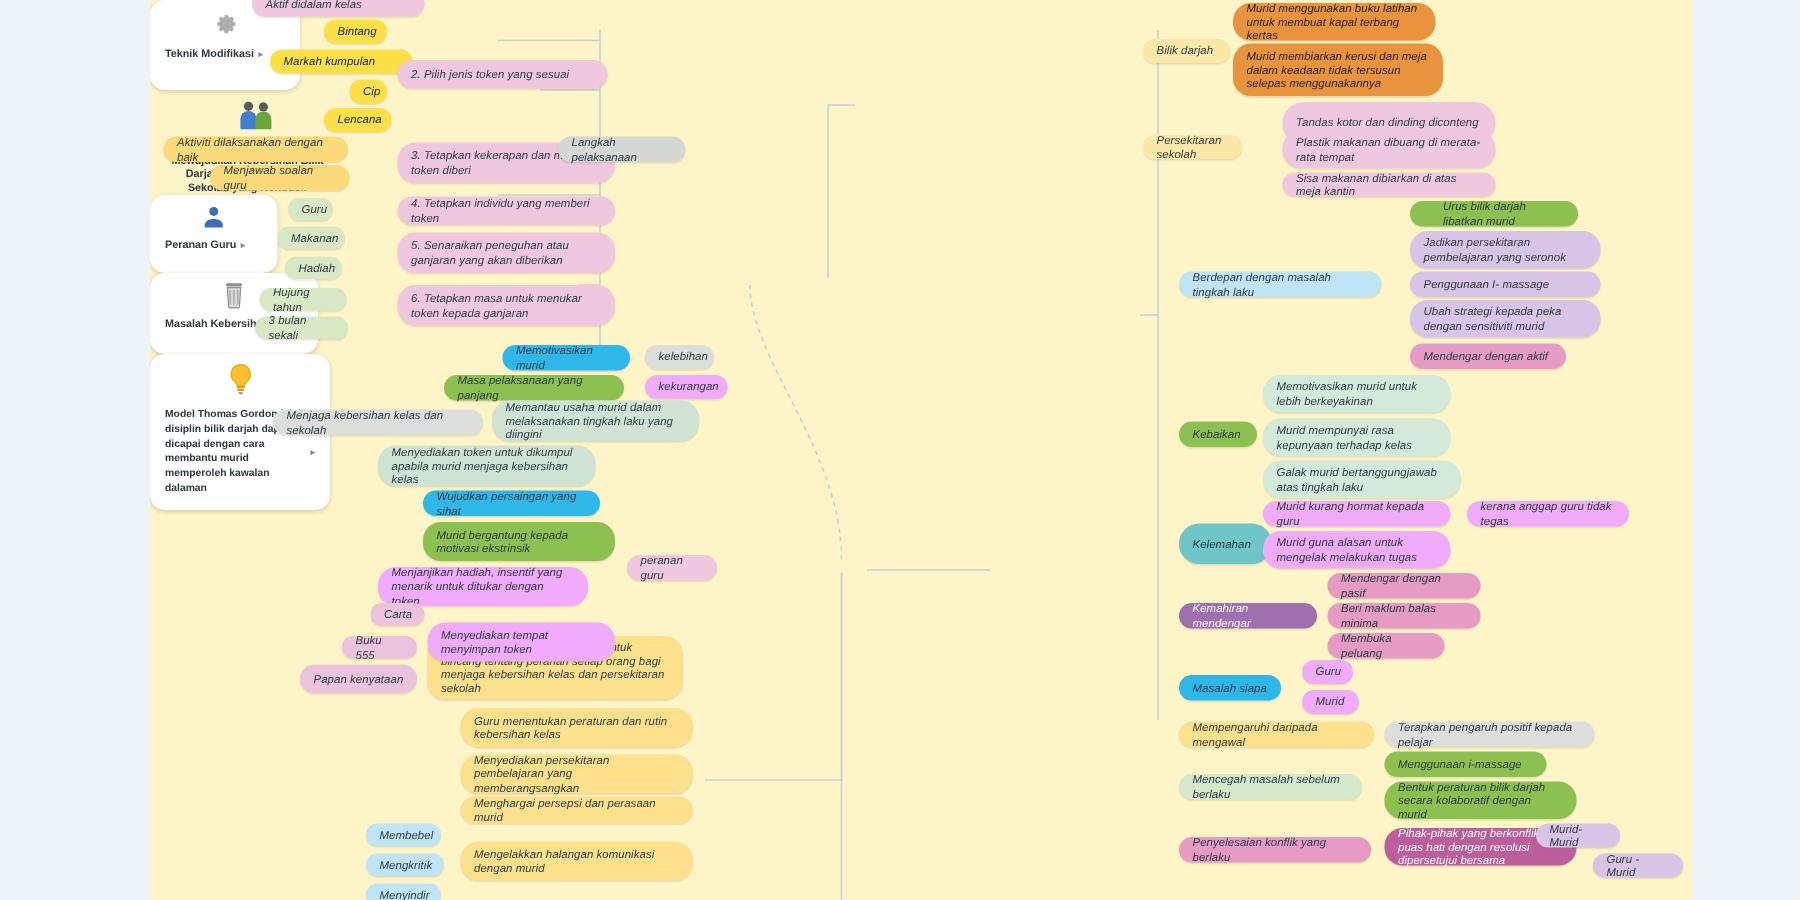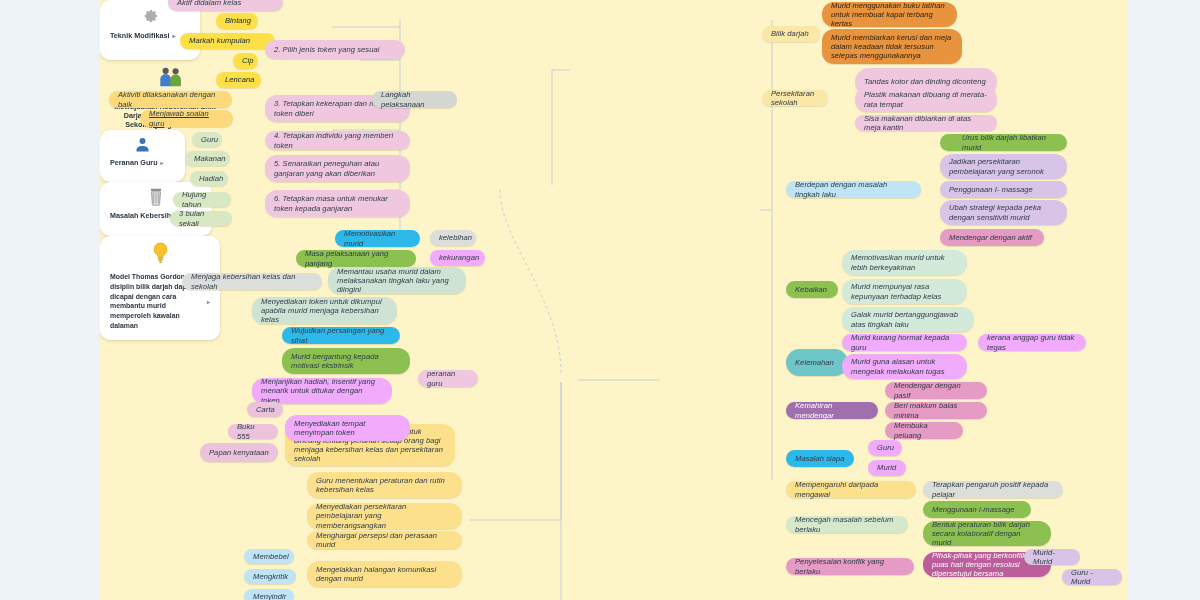--- a/index.html
+++ b/index.html
@@ -98,21 +98,21 @@
   <div class="node c-mauve" style="left:68px;top:-6px;width:115px;height:17px;">Aktif didalam kelas</div>
 
   <div class="node c-blue" style="left:116px;top:13px;width:42px;height:16px;">Bintang</div>
   <div class="node c-blue" style="left:80px;top:33px;width:95px;height:16px;">Markah kumpulan</div>
   <div class="node c-blue" style="left:133px;top:53px;width:25px;height:16px;">Cip</div>
   <div class="node c-blue" style="left:116px;top:72px;width:45px;height:16px;">Lencana</div>
 
   <div class="node c-mauve" style="left:165px;top:40px;width:140px;height:19px;">2. Pilih jenis token yang sesuai</div>
 
   <div class="node c-yellow2" style="left:9px;top:91px;width:123px;height:17px;">Aktiviti dilaksanakan dengan baik</div>
-  <div class="node c-yellow2" style="left:40px;top:110px;width:93px;height:17px;text-decoration:underline;">Menjawab soalan guru</div>
+  <div class="node c-yellow2" style="left:40px;top:110px;width:93px;height:17px;">Menjawab soalan guru</div>
 
   <div class="node c-mauve multi" style="left:165px;top:95px;width:145px;height:27px;">3. Tetapkan kekerapan dan masa token diberi</div>
 
   <div class="node c-lgreen" style="left:92px;top:132px;width:30px;height:15px;">Guru</div>
   <div class="node c-lgreen" style="left:85px;top:151px;width:45px;height:15px;">Makanan</div>
   <div class="node c-lgreen" style="left:90px;top:171px;width:38px;height:15px;">Hadiah</div>
   <div class="node c-lgreen" style="left:73px;top:192px;width:58px;height:15px;">Hujung tahun</div>
   <div class="node c-lgreen" style="left:70px;top:211px;width:62px;height:15px;">3 bulan sekali</div>
 
   <div class="node c-mauve" style="left:165px;top:131px;width:145px;height:19px;">4. Tetapkan individu yang memberi token</div>
@@ -226,21 +226,21 @@
   <div class="node c-lyellow" style="left:662px;top:26px;width:58px;height:16px;">Bilik darjah</div>
   <div class="node c-orange multi" style="left:722px;top:2px;width:135px;height:25px;">Murid menggunakan buku latihan untuk membuat kapal terbang kertas</div>
   <div class="node c-orange multi" style="left:722px;top:29px;width:140px;height:35px;">Murid membiarkan kerusi dan meja dalam keadaan tidak tersusun selepas menggunakannya</div>
 
   <div class="node c-lyellow" style="left:662px;top:90px;width:66px;height:16px;">Persekitaran sekolah</div>
   <div class="node c-mauve" style="left:755px;top:68px;width:142px;height:28px;">Tandas kotor dan dinding diconteng</div>
   <div class="node c-mauve multi" style="left:755px;top:87px;width:142px;height:25px;">Plastik makanan dibuang di merata-rata tempat</div>
   <div class="node c-mauve" style="left:755px;top:115px;width:142px;height:16px;">Sisa makanan dibiarkan di atas meja kantin</div>
 
   <div class="node c-lblue" style="left:686px;top:181px;width:135px;height:17px;">Berdepan dengan masalah tingkah laku</div>
-  <div class="node c-green" style="left:840px;top:134px;width:127px;height:17px;padding-left:22px;">Urus bilik darjah libatkan murid</div>
+  <div class="node c-green" style="left:840px;top:134px;width:112px;height:17px;padding-left:22px;">Urus bilik darjah libatkan murid</div>
   <div class="node c-lpurple multi" style="left:840px;top:154px;width:127px;height:25px;">Jadikan persekitaran pembelajaran yang seronok</div>
   <div class="node c-lpurple" style="left:840px;top:181px;width:127px;height:17px;">Penggunaan I- massage</div>
   <div class="node c-lpurple multi" style="left:840px;top:200px;width:127px;height:25px;">Ubah strategi kepada peka dengan sensitiviti murid</div>
   <div class="node c-rose" style="left:840px;top:229px;width:104px;height:17px;">Mendengar dengan aktif</div>
 
   <div class="node c-green" style="left:686px;top:281px;width:52px;height:17px;">Kebaikan</div>
   <div class="node c-mint multi" style="left:742px;top:250px;width:125px;height:25px;">Memotivasikan murid untuk lebih berkeyakinan</div>
   <div class="node c-mint multi" style="left:742px;top:279px;width:125px;height:25px;">Murid mempunyai rasa kepunyaan terhadap kelas</div>
   <div class="node c-mint multi" style="left:742px;top:307px;width:132px;height:25px;">Galak murid bertanggungjawab atas tingkah laku</div>
 

